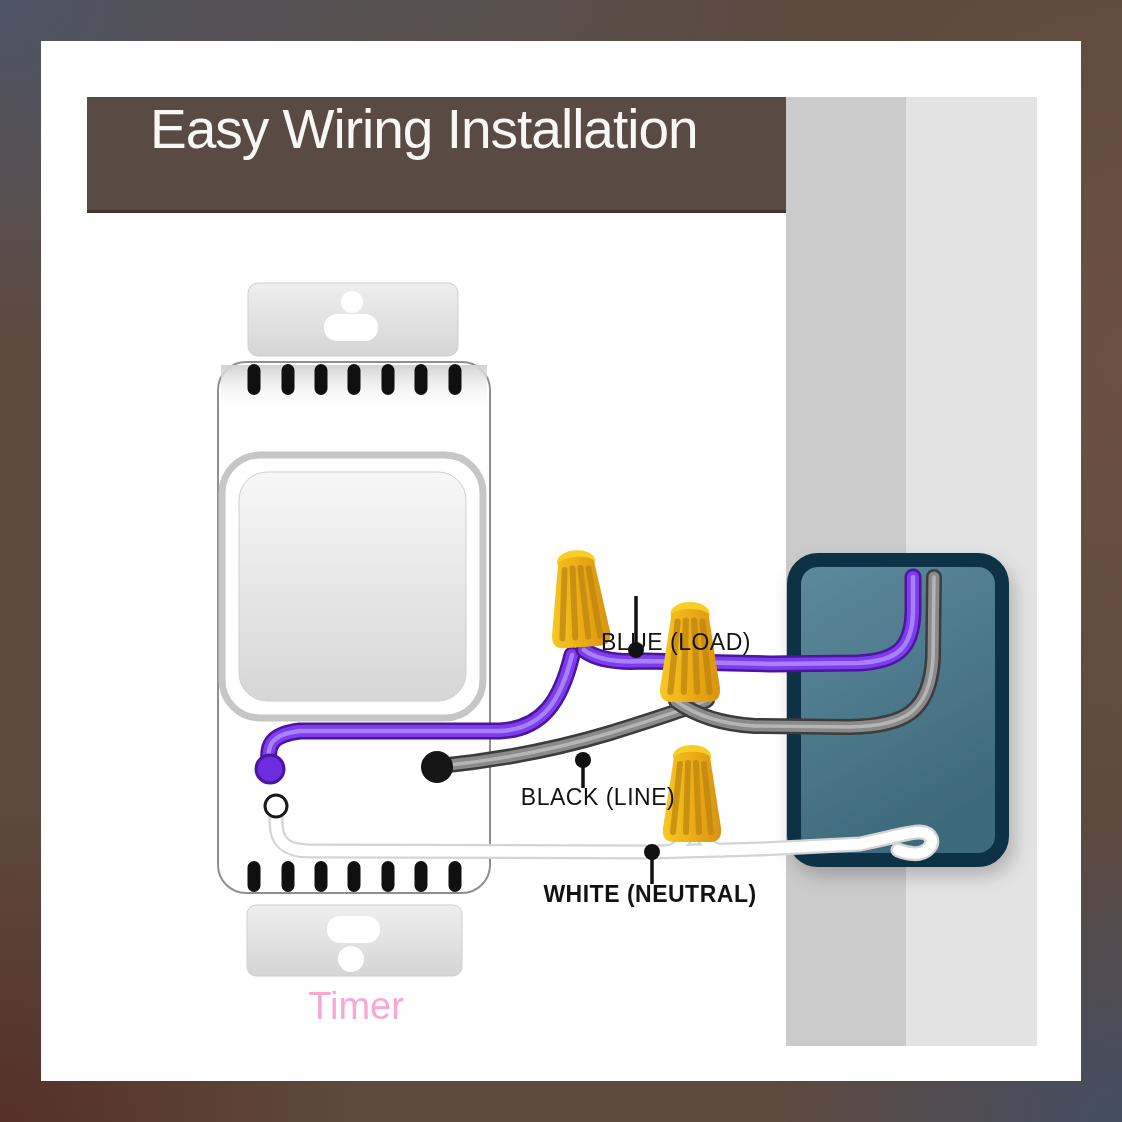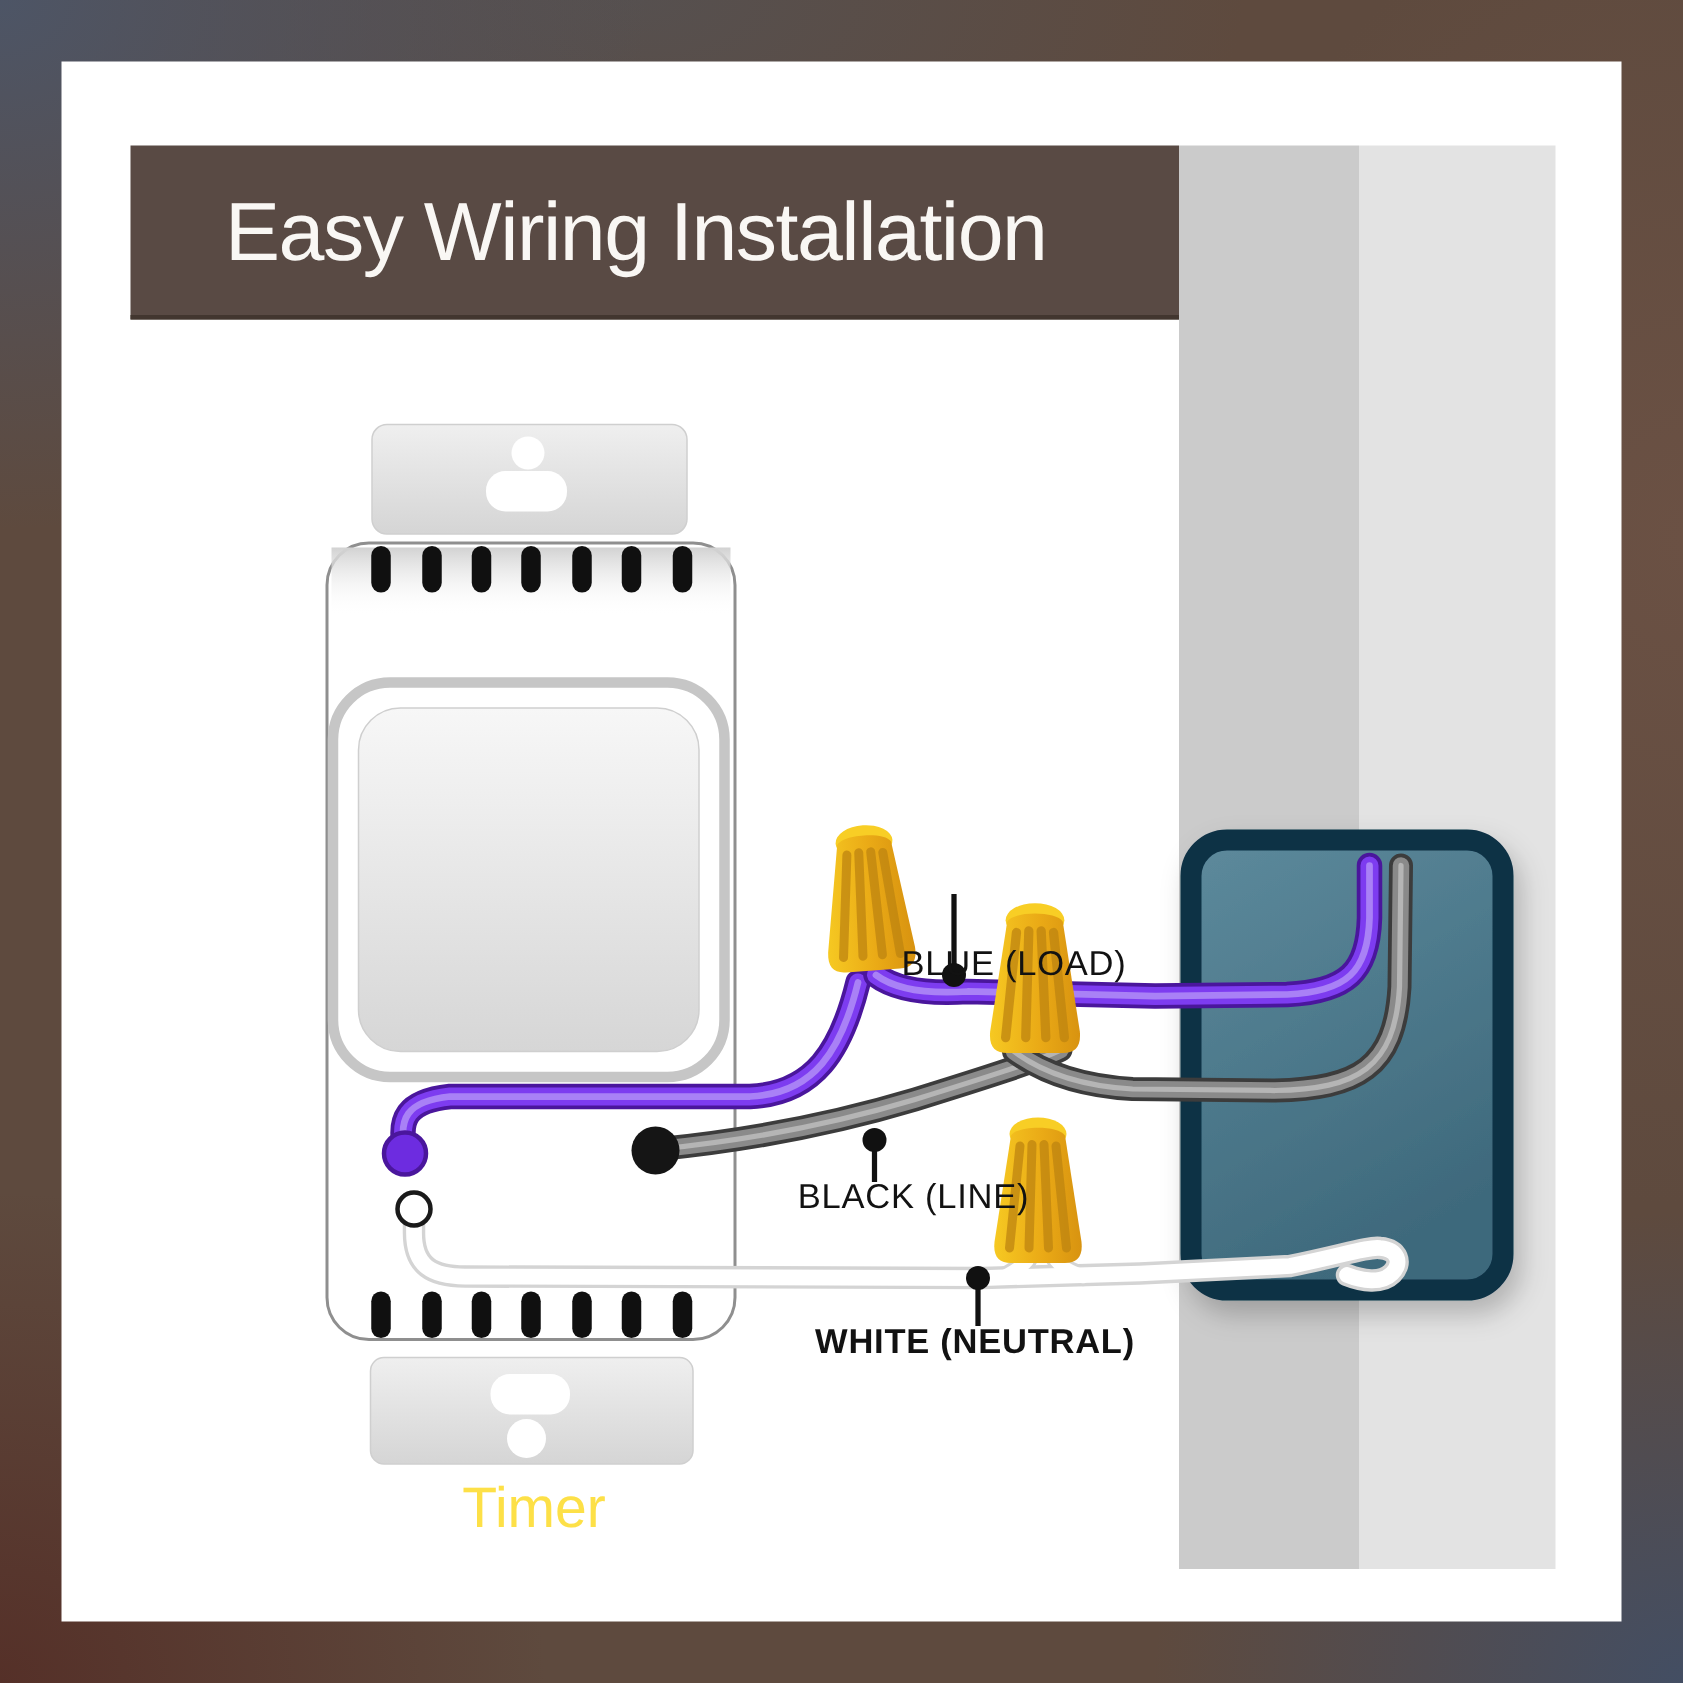--- a/index.html
+++ b/index.html
@@ -13,34 +13,34 @@
       radial-gradient(50% 45% at 0% 100%, #553028 0%, rgba(85,48,40,0) 65%),
       radial-gradient(42% 55% at 100% 32%, #6b5144 0%, rgba(107,81,68,0) 72%),
       radial-gradient(60% 30% at 38% 0%,  #56504f 0%, rgba(86,80,79,0) 60%);
   }
   .mat{position:absolute;left:41px;top:41px;width:1040px;height:1040px;background:#ffffff;}
   .wall-stripe-dark{position:absolute;left:786px;top:97px;width:120px;height:949px;background:#cbcbcb;}
   .wall-stripe-light{position:absolute;left:906px;top:97px;width:131px;height:949px;background:#e3e3e3;}
   .header-bar{
     position:absolute;left:87px;top:97px;width:699px;height:116px;
     background:#594a44;border-bottom:3px solid #42362f;box-sizing:border-box;
-    display:flex;align-items:center;
+    display:flex;align-items:flex-start;
   }
   .header-title{
     margin-left:63px;color:#f9f7f4;font-size:55px;font-weight:300;
     letter-spacing:-1px;white-space:nowrap;
   }
   svg.diagram{position:absolute;left:0;top:0;width:1122px;height:1122px;}
   .callout-label{
     position:absolute;transform:translateX(-50%);
     color:#121212;font-size:23px;font-weight:500;letter-spacing:.5px;white-space:nowrap;
   }
   .device-label{
     position:absolute;transform:translateX(-50%);
-    color:#fde047;font-size:38px;font-weight:400;
+    color:#f9a8d4;font-size:38px;font-weight:400;
   }
 </style>
 </head>
 <body>
 
 <div class="mat"></div>
 <div class="wall-stripe-dark"></div>
 <div class="wall-stripe-light"></div>
 
 <div class="header-bar">
@@ -176,15 +176,15 @@
     <line x1="636" y1="650" x2="636" y2="596"></line>
     <circle cx="636" cy="650" r="8" stroke="none"></circle>
     <line x1="583" y1="760" x2="583" y2="788"></line>
     <circle cx="583" cy="760" r="8" stroke="none"></circle>
     <line x1="652" y1="852" x2="652" y2="884"></line>
     <circle cx="652" cy="852" r="8" stroke="none"></circle>
   </g>
 </svg>
 
 <div class="callout-label" style="left:676px;top:591px;margin-top:38px;">BLUE (LOAD)</div>
-<div class="callout-label" style="left:598px;top:784px;margin-left:11px;">BLACK (LINE)</div>
+<div class="callout-label" style="left:598px;top:784px;">BLACK (LINE)</div>
 <div class="callout-label" style="left:650px;top:881px;font-weight:bold;">WHITE (NEUTRAL)</div>
 <div class="device-label" style="left:356px;top:985px;">Timer</div>
 
 </body></html>

